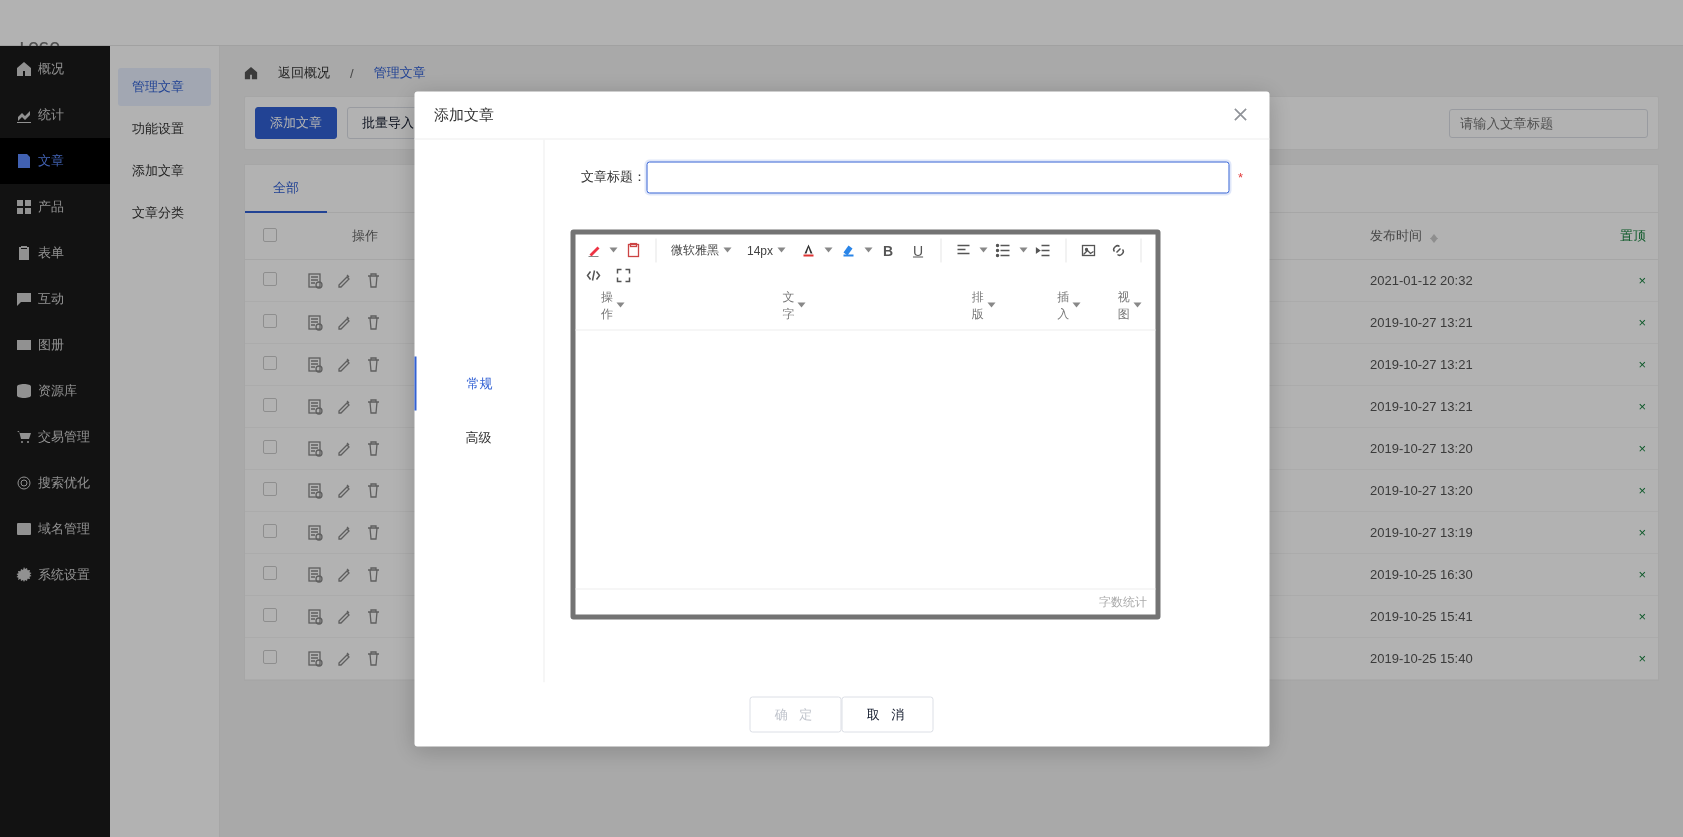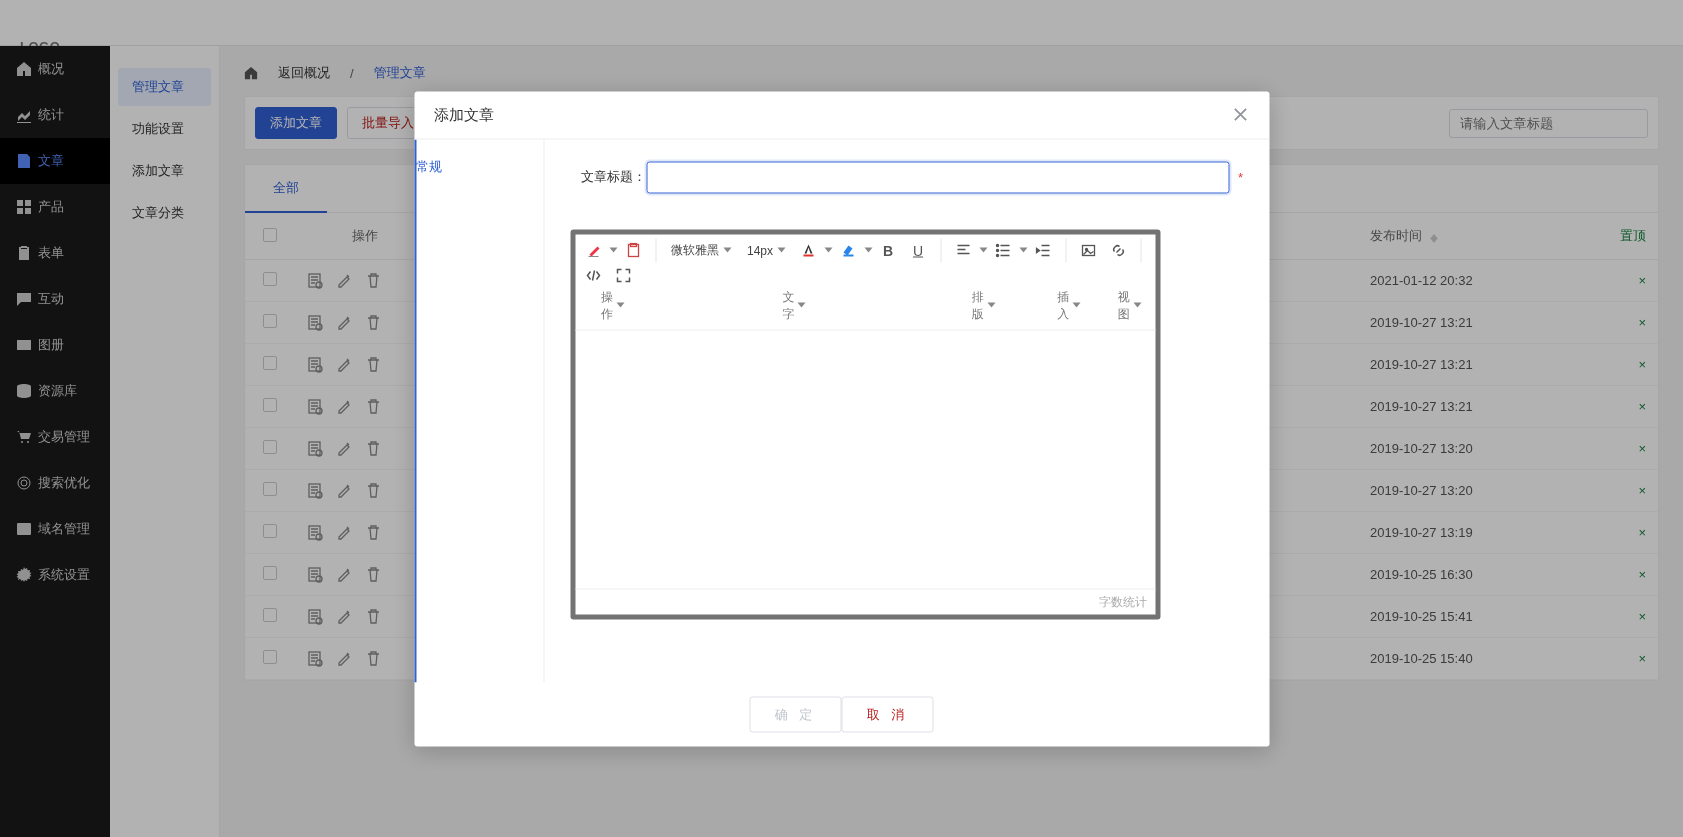--- a/index.html
+++ b/index.html
@@ -92,21 +92,21 @@
   }
   .btn {
     display: inline-flex;
     align-items: center;
     justify-content: center;
     border: 1px solid #dcdfe6;
     background: #fff;
     border-radius: 3px;
     padding: 6px 14px;
     cursor: pointer;
-    color: #b91c1c;
+    color: #0f172a;
   }
   .btn.primary { background: #3261d4; color: #fff; border-color: #3261d4; }
   .search-input {
     border: 1px solid #dcdfe6;
     padding: 6px 10px;
     border-radius: 3px;
     min-width: 120px;
   }
 
   .table-wrap {
@@ -198,21 +198,22 @@
   }
   .modal-body {
     flex: 1;
     display: flex;
     overflow: hidden;
   }
   .modal-tabs {
     width: 130px;
     border-right: 1px solid #eee;
     display: flex;
-    flex-direction: row;
+    flex-direction: column;
+    justify-content: center;
   }
   .modal-tab {
     padding: 18px 0;
     text-align: center;
     cursor: pointer;
     color: #333;
   }
   .modal-tab.active {
     color: #3261d4;
     border-left: 3px solid #3261d4;
@@ -688,20 +689,21 @@
 <div class="modal">
   <div class="modal-header">
     <span class="title">添加文章</span>
     <svg class="close-x" viewBox="0 0 16 16">
         <path stroke="currentColor" stroke-width="1.5" d="M3 3l10 10M13 3L3 13"></path>
       </svg>
   </div>
   <div class="modal-body">
     <div class="modal-tabs">
       <div class="modal-tab active">常规</div>
+      <div class="modal-tab">高级</div>
     </div>
     <div class="modal-form">
       <div class="form-row">
         <div class="label">文章标题：</div>
         <div class="control">
           <input class="el-input" value="" style="">
           <span class="req">*</span>
         </div>
       </div>
       <div class="form-row">

